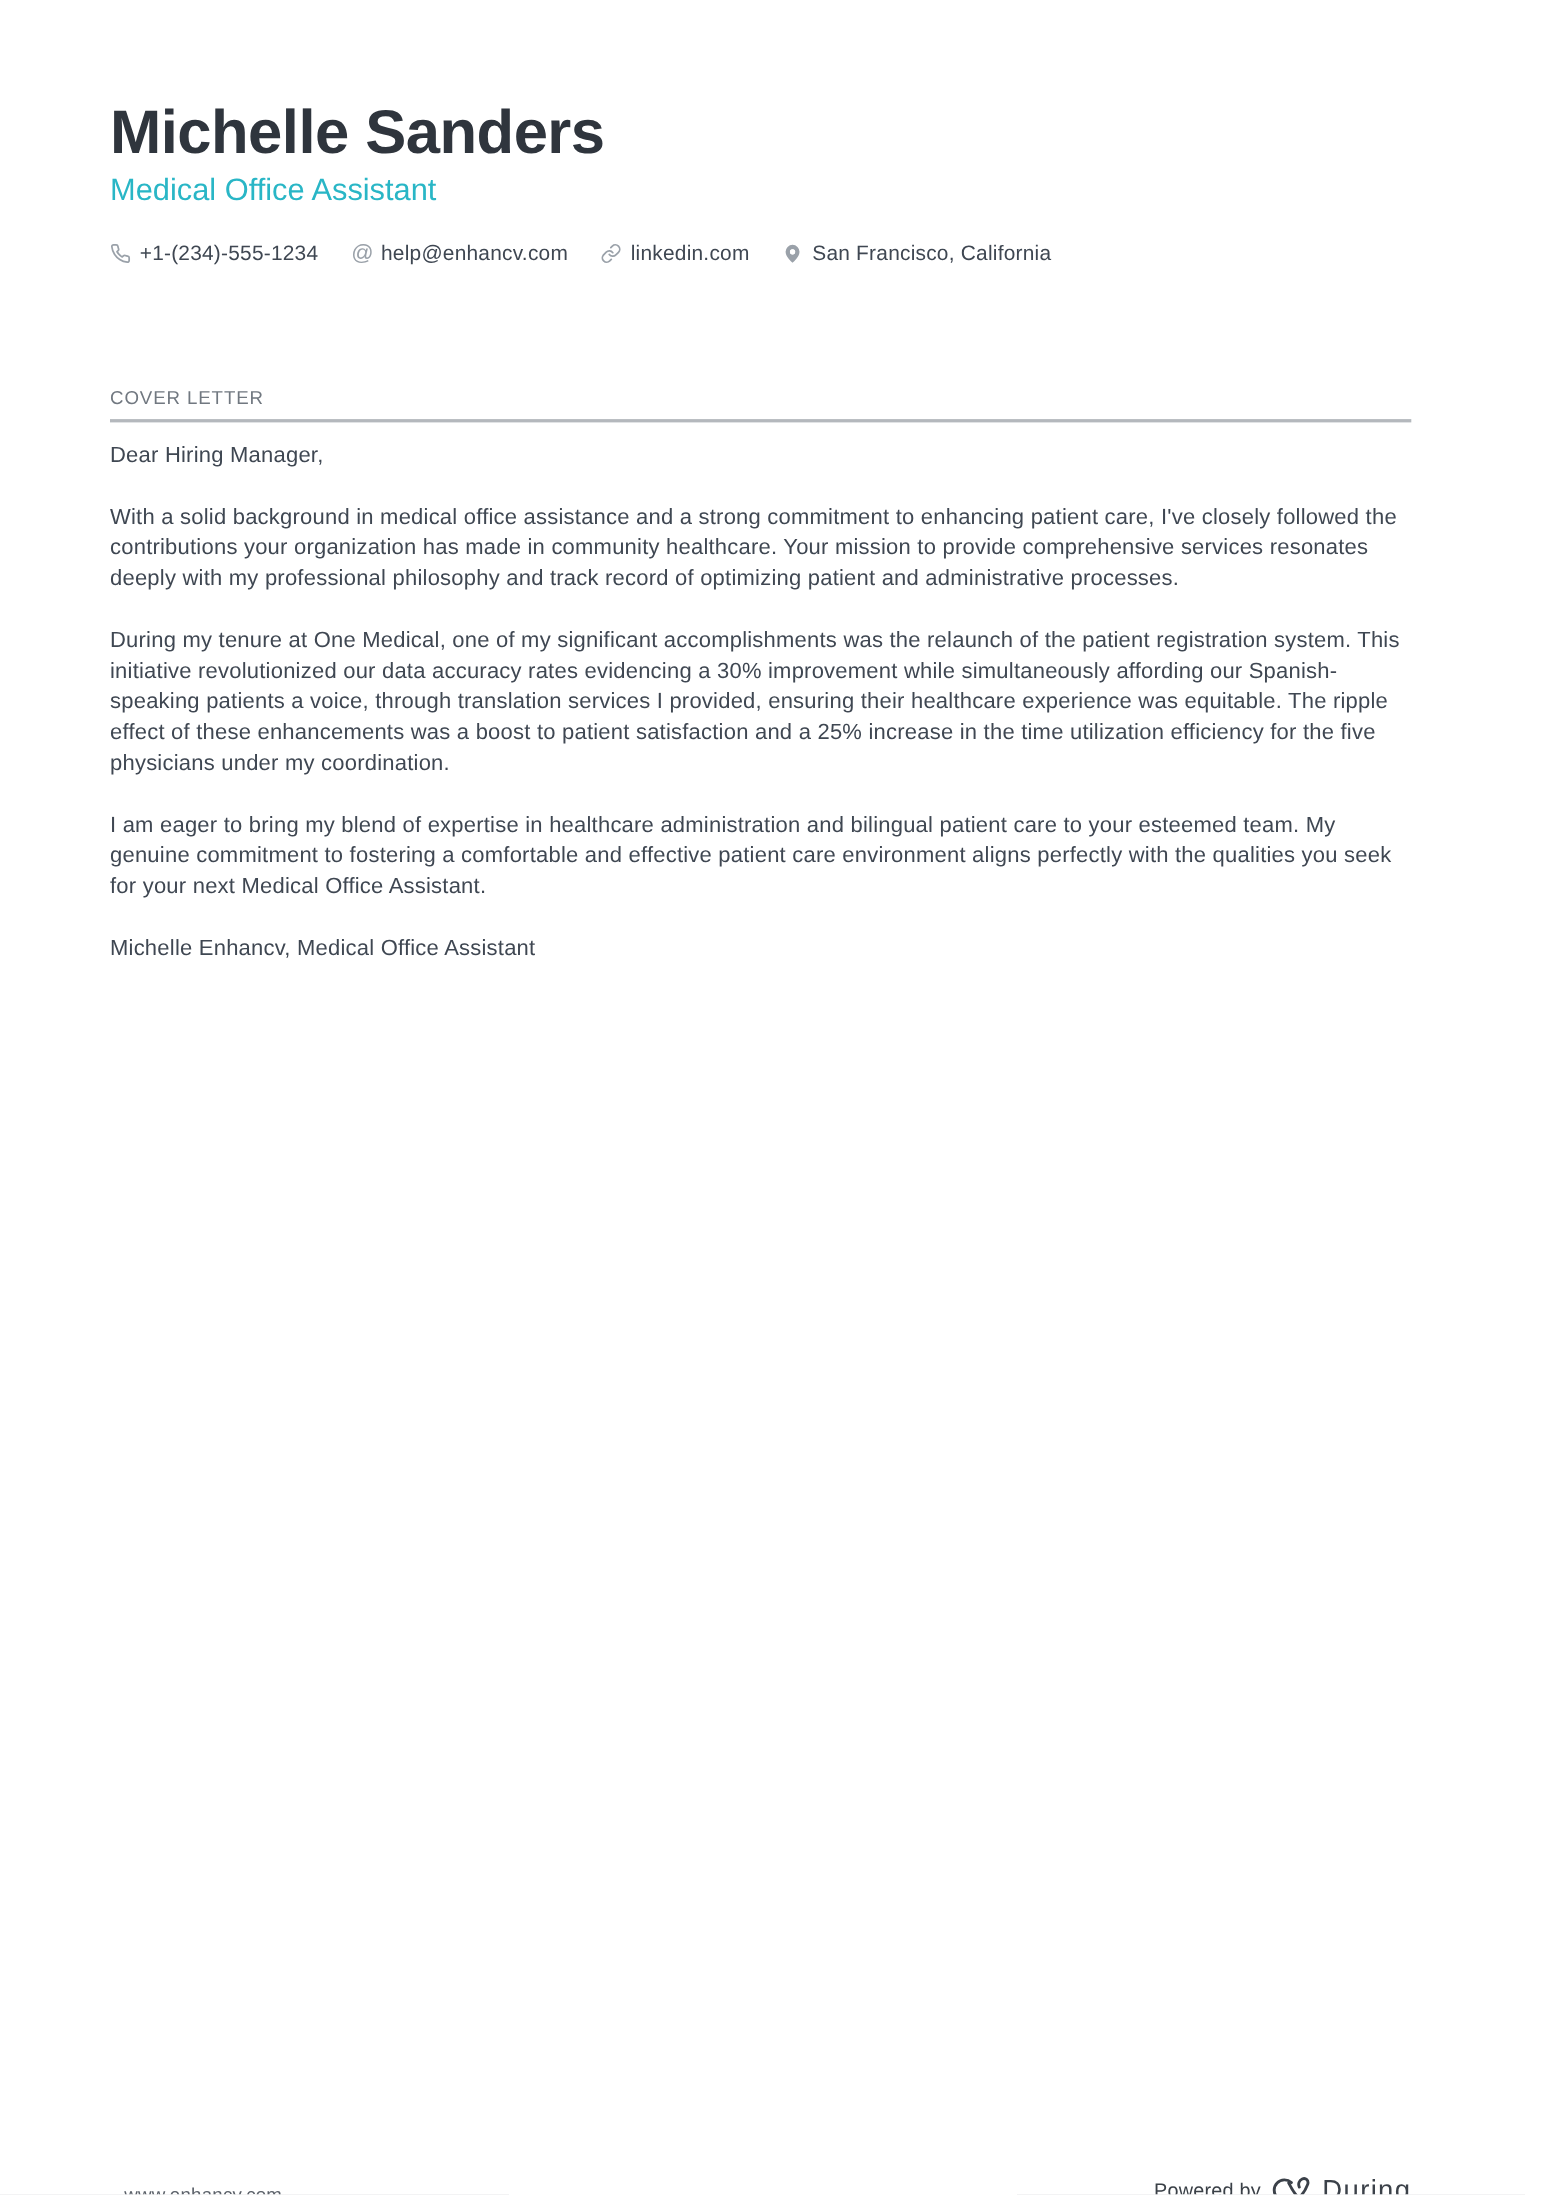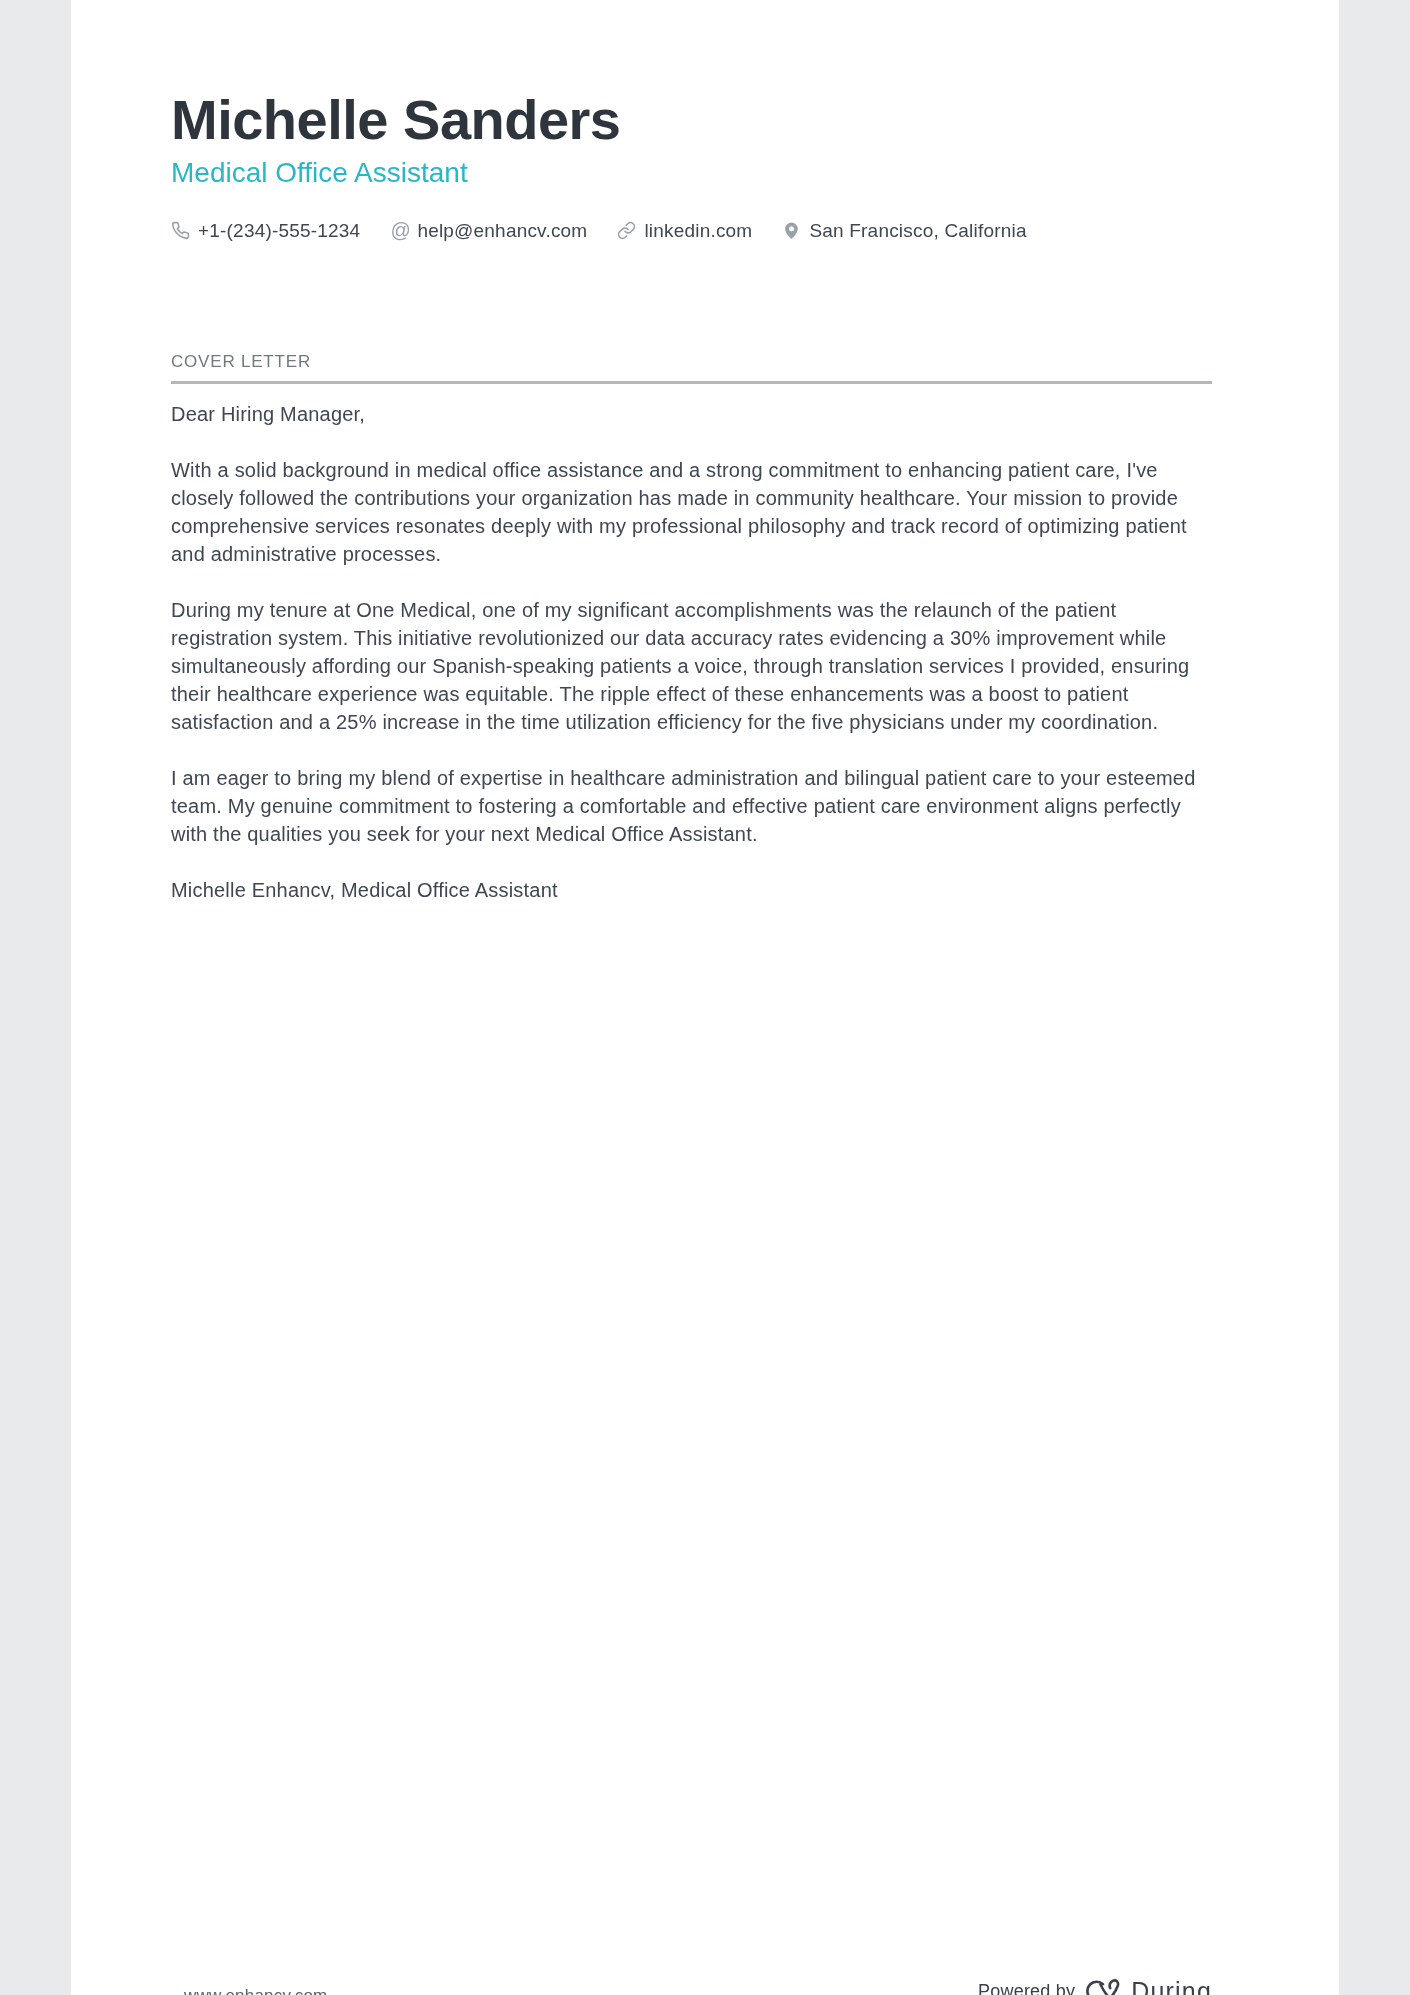--- a/index.html
+++ b/index.html
@@ -1,18 +1,18 @@
 <!DOCTYPE html>
 <html><head>
 <meta charset="utf-8">
 <style>
   html,body{margin:0;padding:0;background:#e9eaec;}
   .page{
     position:relative;
-    width:1268px;height:1995px;
+    width:1410px;height:1995px;
     margin:0 auto;
     background:#ffffff;
     font-family:"Liberation Sans", sans-serif;
     color:#3f4752;
     box-sizing:border-box;
     overflow:hidden;
   }
   .content{
     position:absolute;
     left:100px; right:127px; top:88px;

